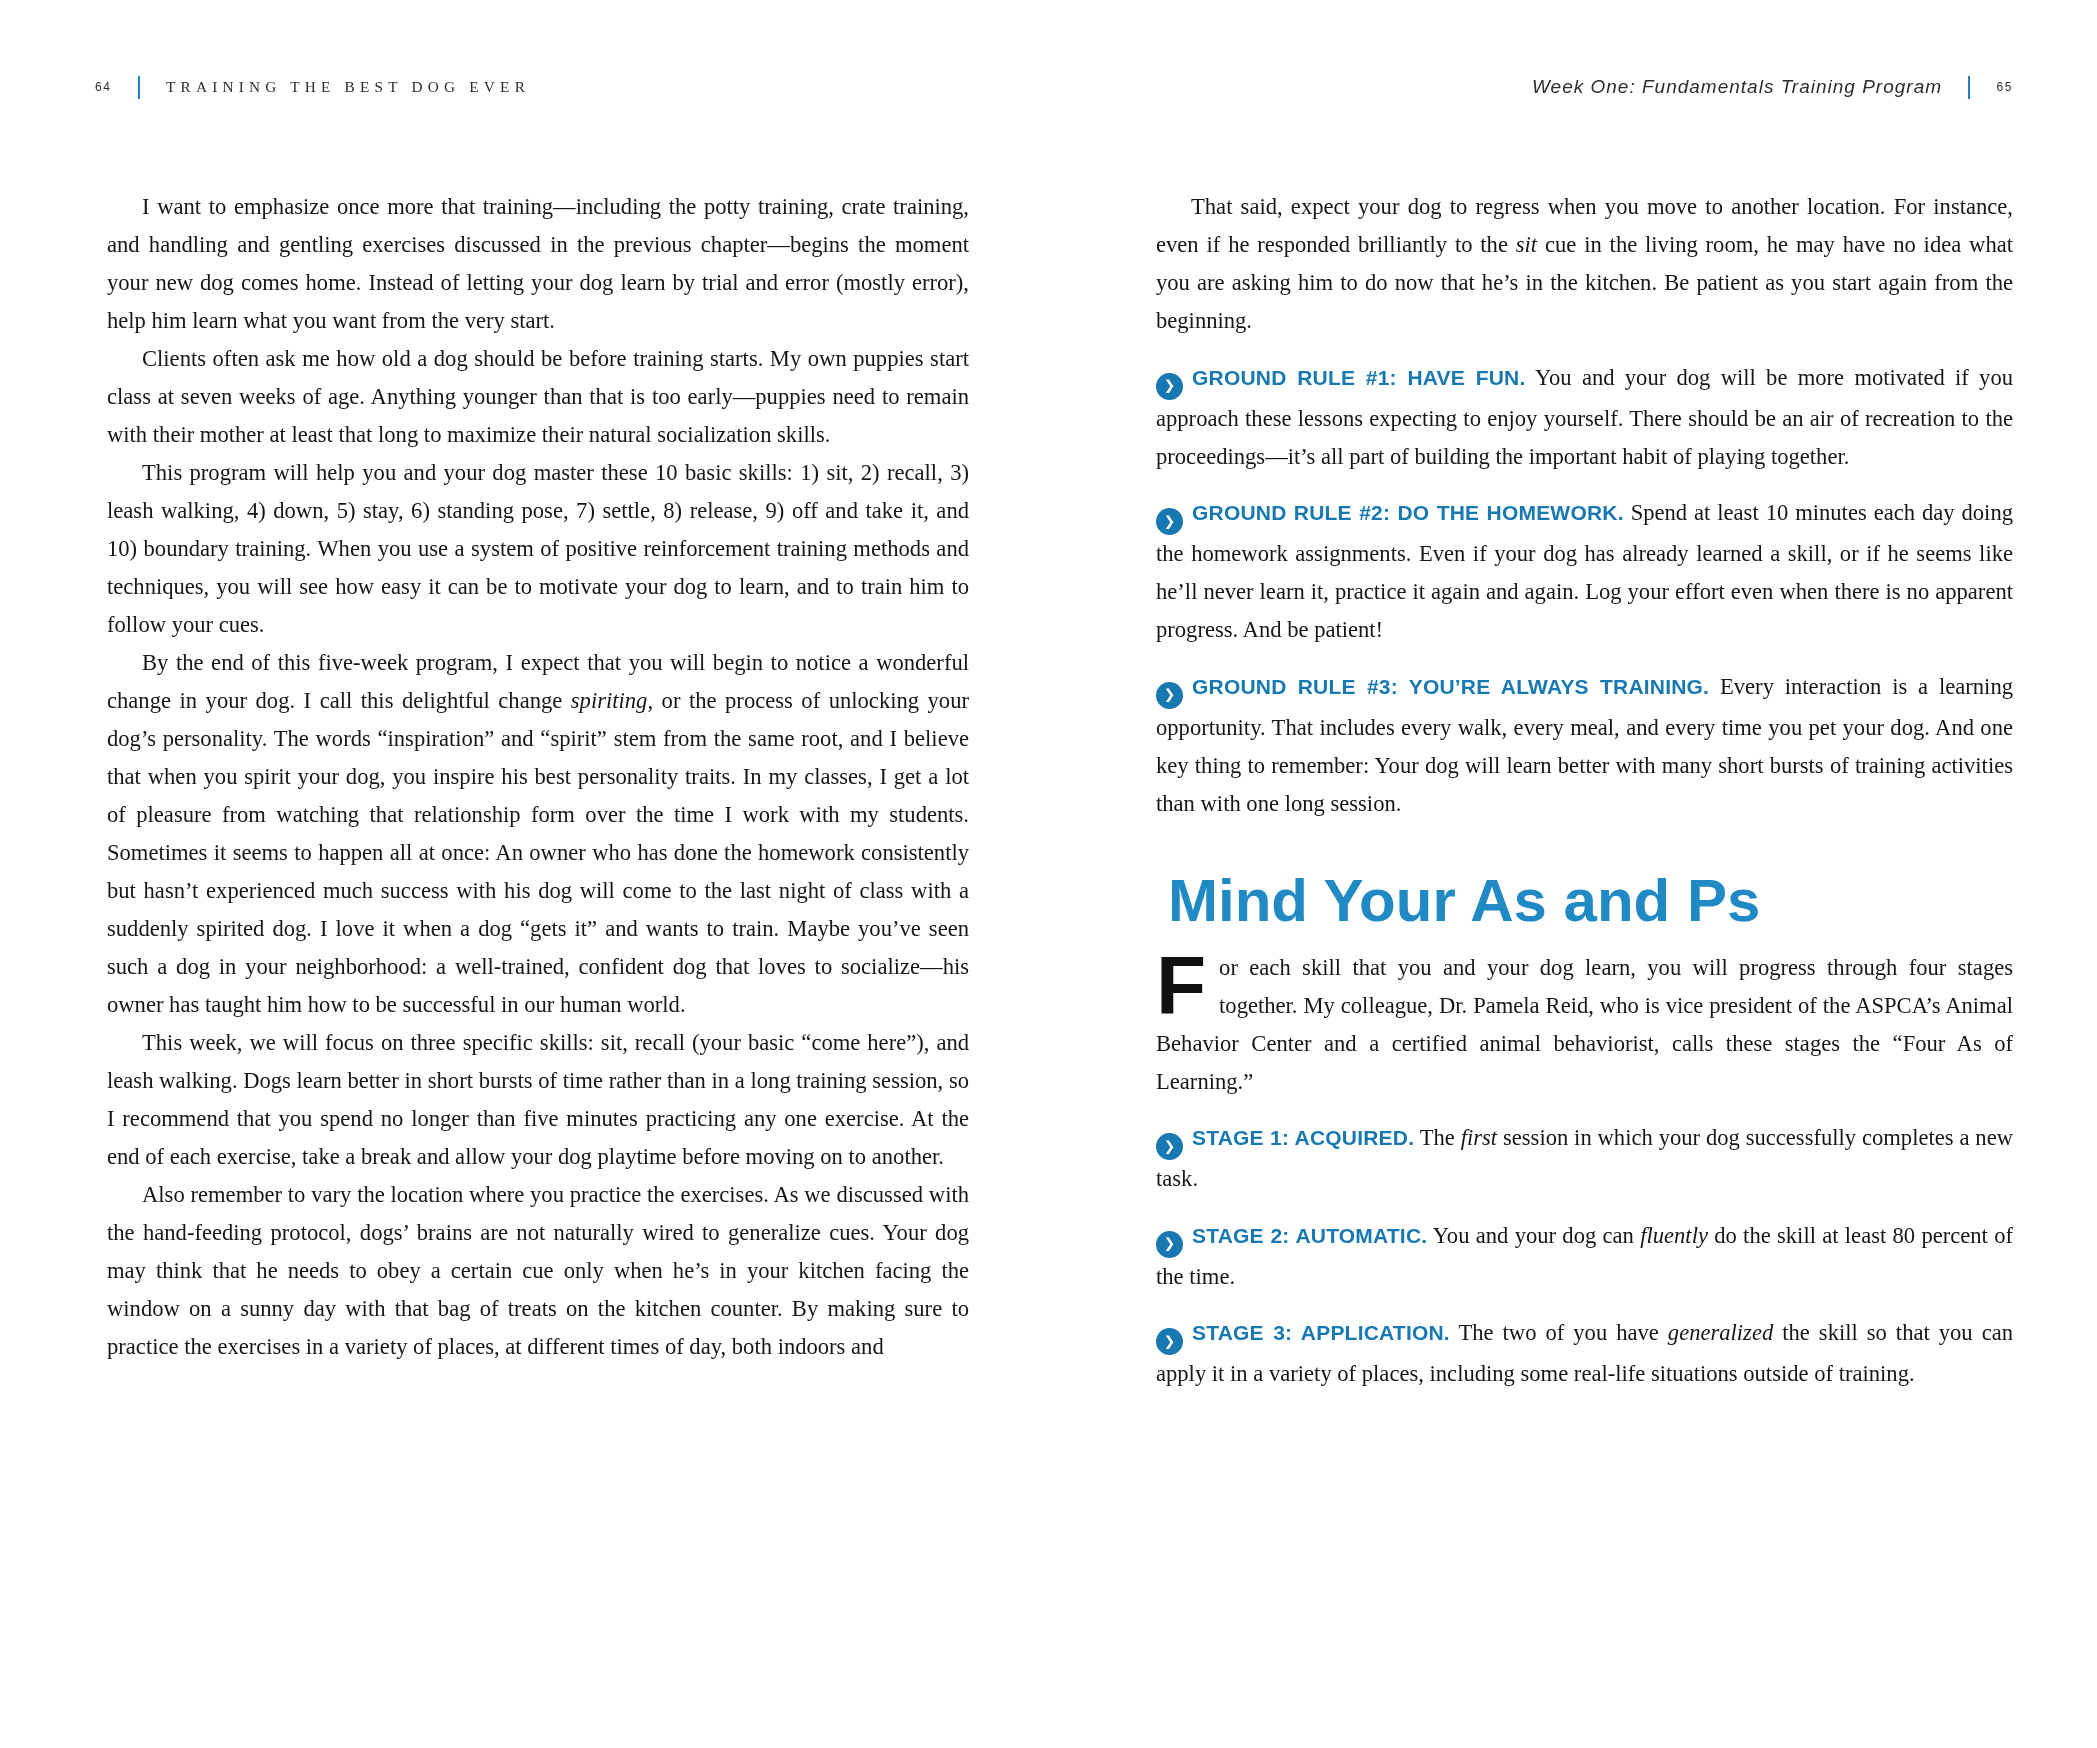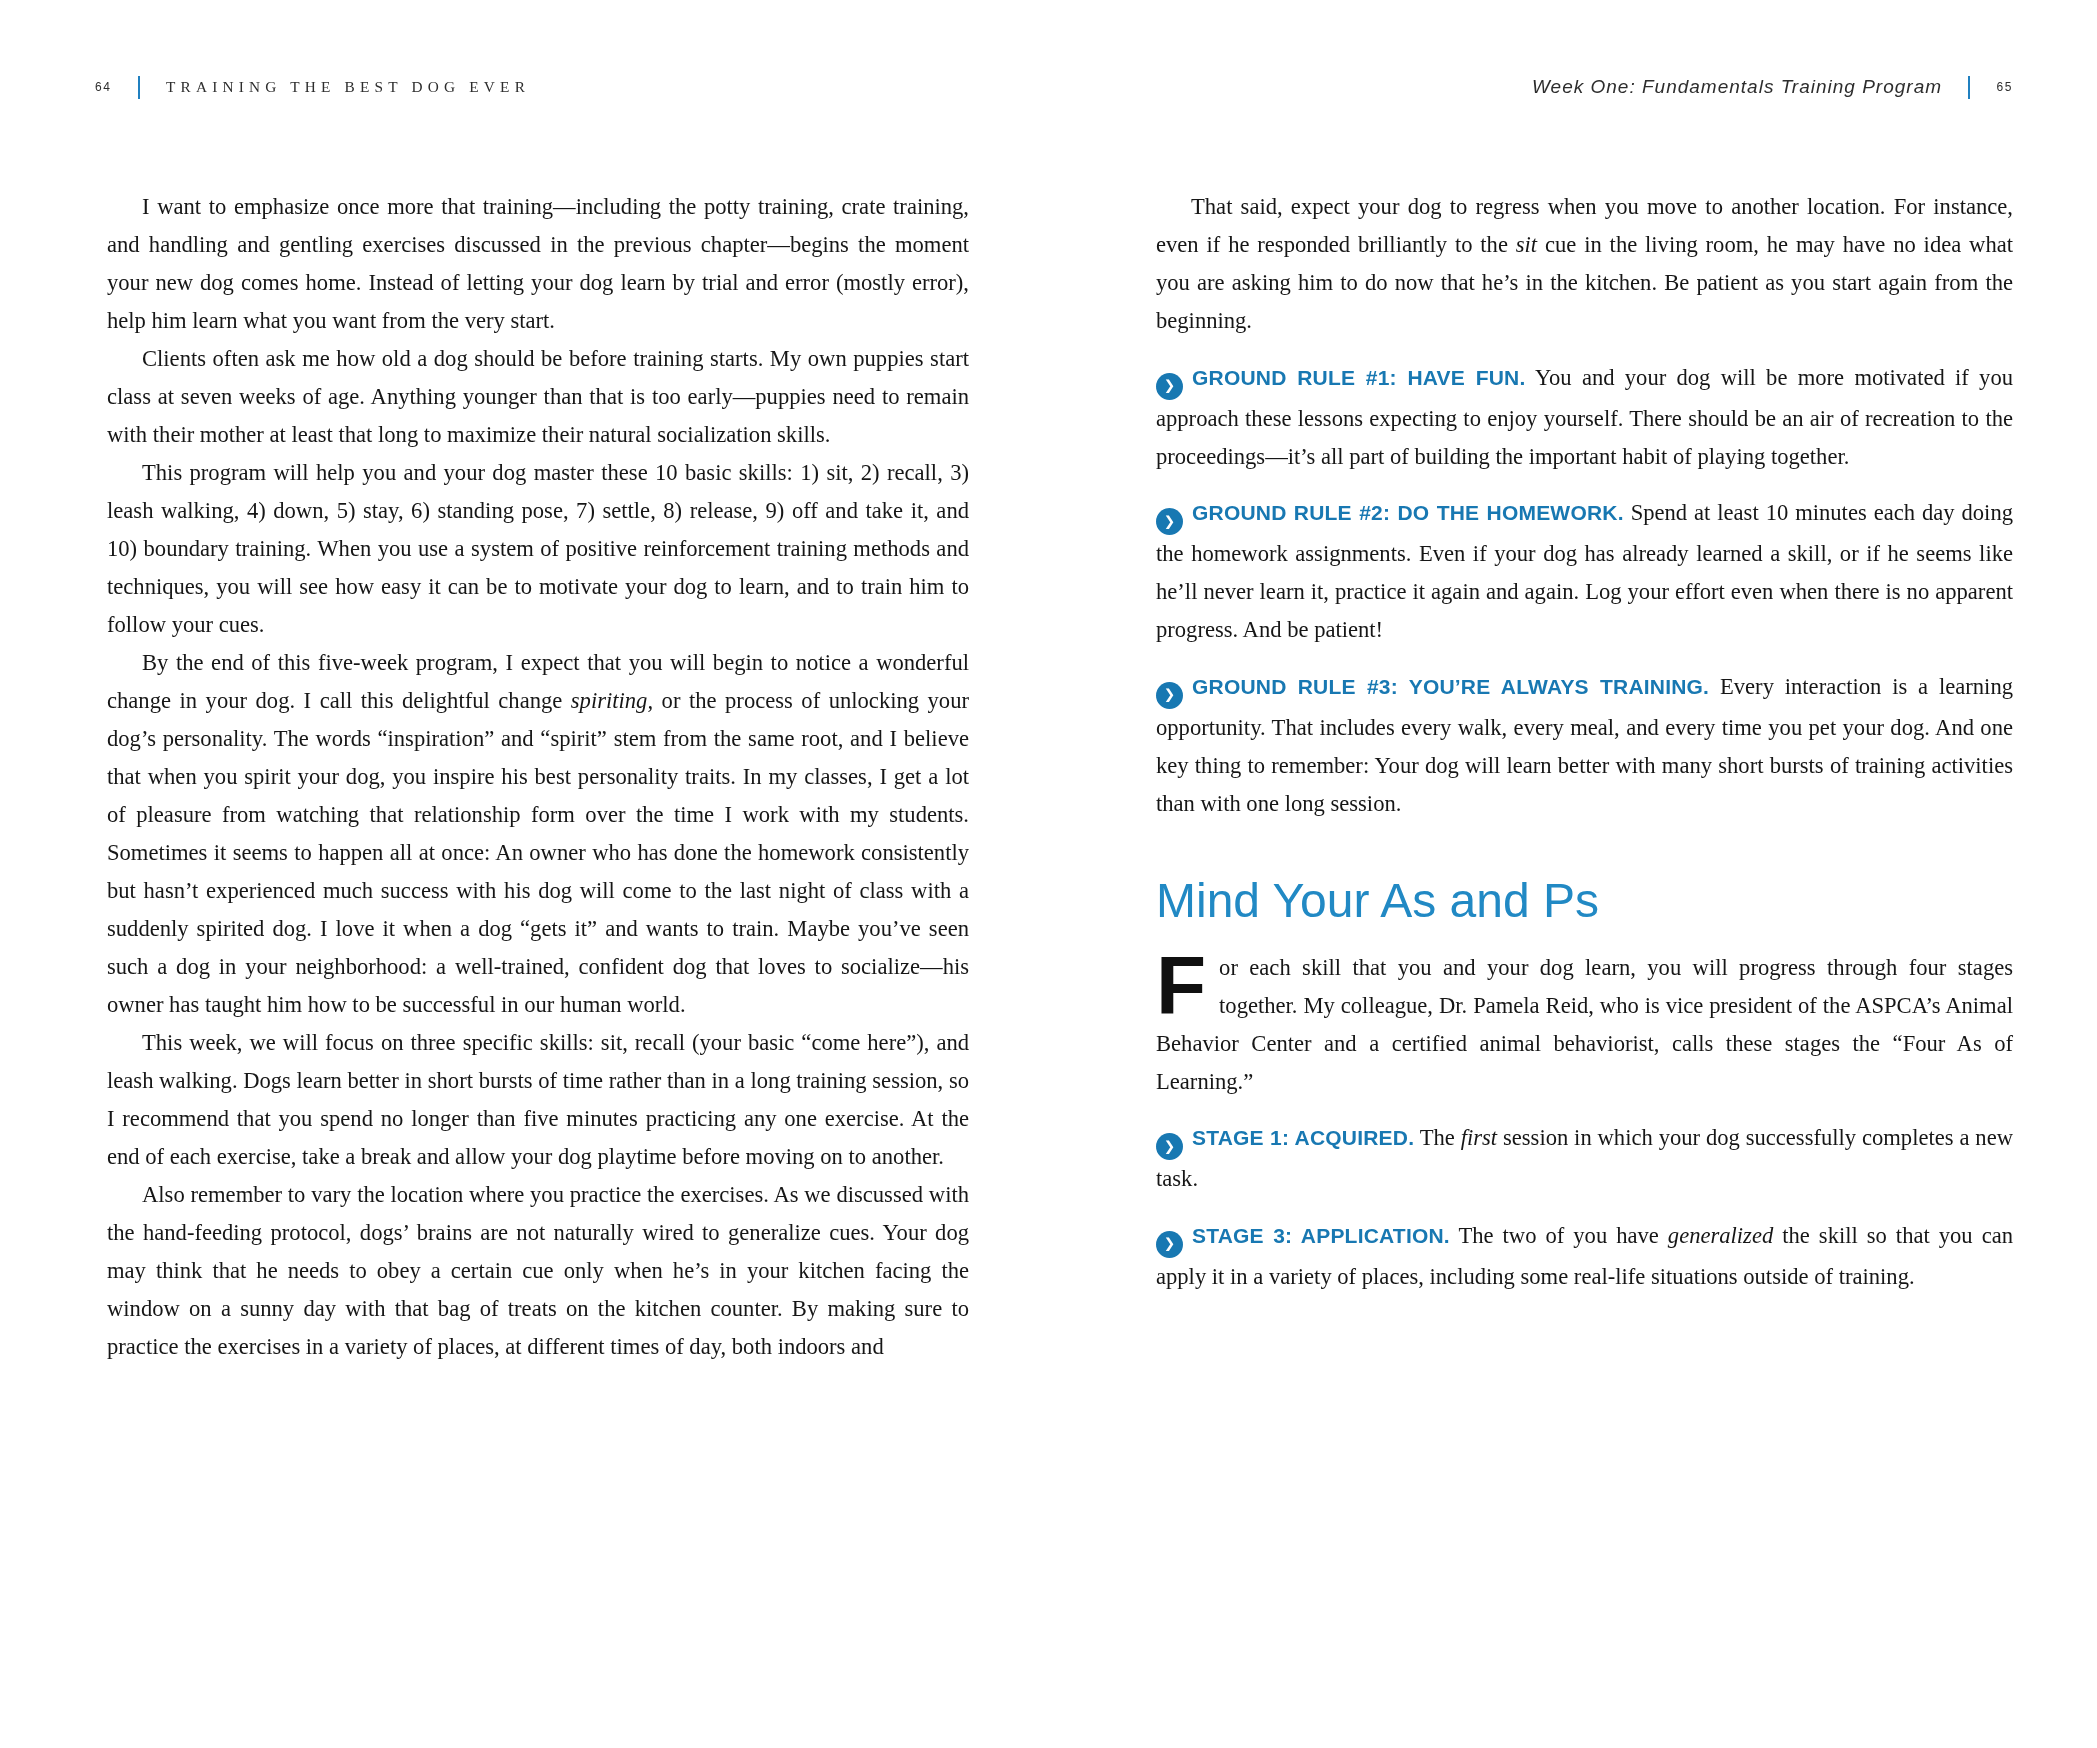--- a/index.html
+++ b/index.html
@@ -42,23 +42,23 @@
   .bullet-icon {
     display:inline-flex; align-items:center; justify-content:center;
     width:27px; height:27px; border-radius:50%;
     background:var(--accent); color:#ffffff;
     font-family:"DejaVu Sans", sans-serif; font-size:13.7px; font-weight:bold;
     margin-right:9px; vertical-align:-5.6px; line-height:1;
   }
 
   
   .section-heading {
-    font-family:"Liberation Sans", sans-serif; font-weight:normal;
-    color:var(--heading); font-size:48px; line-height:55px;
-    margin:50px 0 0 0; text-align:left; letter-spacing:0;
+    font-family:"Liberation Sans", sans-serif; font-weight:bold;
+    color:var(--heading); font-size:60px; line-height:55px;
+    margin:50px 0 0 12px; text-align:left; letter-spacing:0;
   }
   .dropcap-para { margin-top:21px; }
   .dropcap {
     float:left; font-family:"Liberation Sans", sans-serif; font-weight:bold;
     font-size:82px; line-height:66px; padding:4.8px 13px 0 0; color:#101010;
   }
 </style>
 </head>
 <body style="--accent: #1878b2; --heading: #2189c4; --bar: #2080c0;">
 
@@ -95,18 +95,19 @@
         <p class="callout"><span class="bullet-icon">❯</span><span class="callout-label">GROUND RULE #2: DO THE HOMEWORK.</span> <span class="callout-text">Spend at least 10 minutes each day doing the homework assignments. Even if your dog has already learned a skill, or if he seems like he’ll never learn it, practice it again and again. Log your effort even when there is no apparent progress. And be patient!</span></p>
         <p class="callout"><span class="bullet-icon">❯</span><span class="callout-label">GROUND RULE #3: YOU’RE ALWAYS TRAINING.</span> <span class="callout-text">Every interaction is a learning opportunity. That includes every walk, every meal, and every time you pet your dog. And one key thing to remember: Your dog will learn better with many short bursts of training activities than with one long session.</span></p>
       </div>
 
     <h1 class="section-heading">Mind Your As and Ps</h1>
 
     <p class="para dropcap-para"><span class="dropcap">F</span><span>or each skill that you and your dog learn, you will progress through four stages together. My colleague, Dr. Pamela Reid, who is vice president of the ASPCA’s Animal Behavior Center and a certified animal behaviorist, calls these stages the “Four As of Learning.”</span></p>
 
     <div class="callout-group">
         <p class="callout"><span class="bullet-icon">❯</span><span class="callout-label">STAGE 1: ACQUIRED.</span> <span class="callout-text">The <em>first</em> session in which your dog successfully completes a new task.</span></p>
+        <p class="callout"><span class="bullet-icon">❯</span><span class="callout-label">STAGE 2: AUTOMATIC.</span> <span class="callout-text">You and your dog can <em>fluently</em> do the skill at least 80 percent of the time.</span></p>
         <p class="callout"><span class="bullet-icon">❯</span><span class="callout-label">STAGE 3: APPLICATION.</span> <span class="callout-text">The two of you have <em>generalized</em> the skill so that you can apply it in a variety of places, including some real-life situations outside of training.</span></p>
       </div>
   </main>
 
 </div>
 
 
 </body></html>

